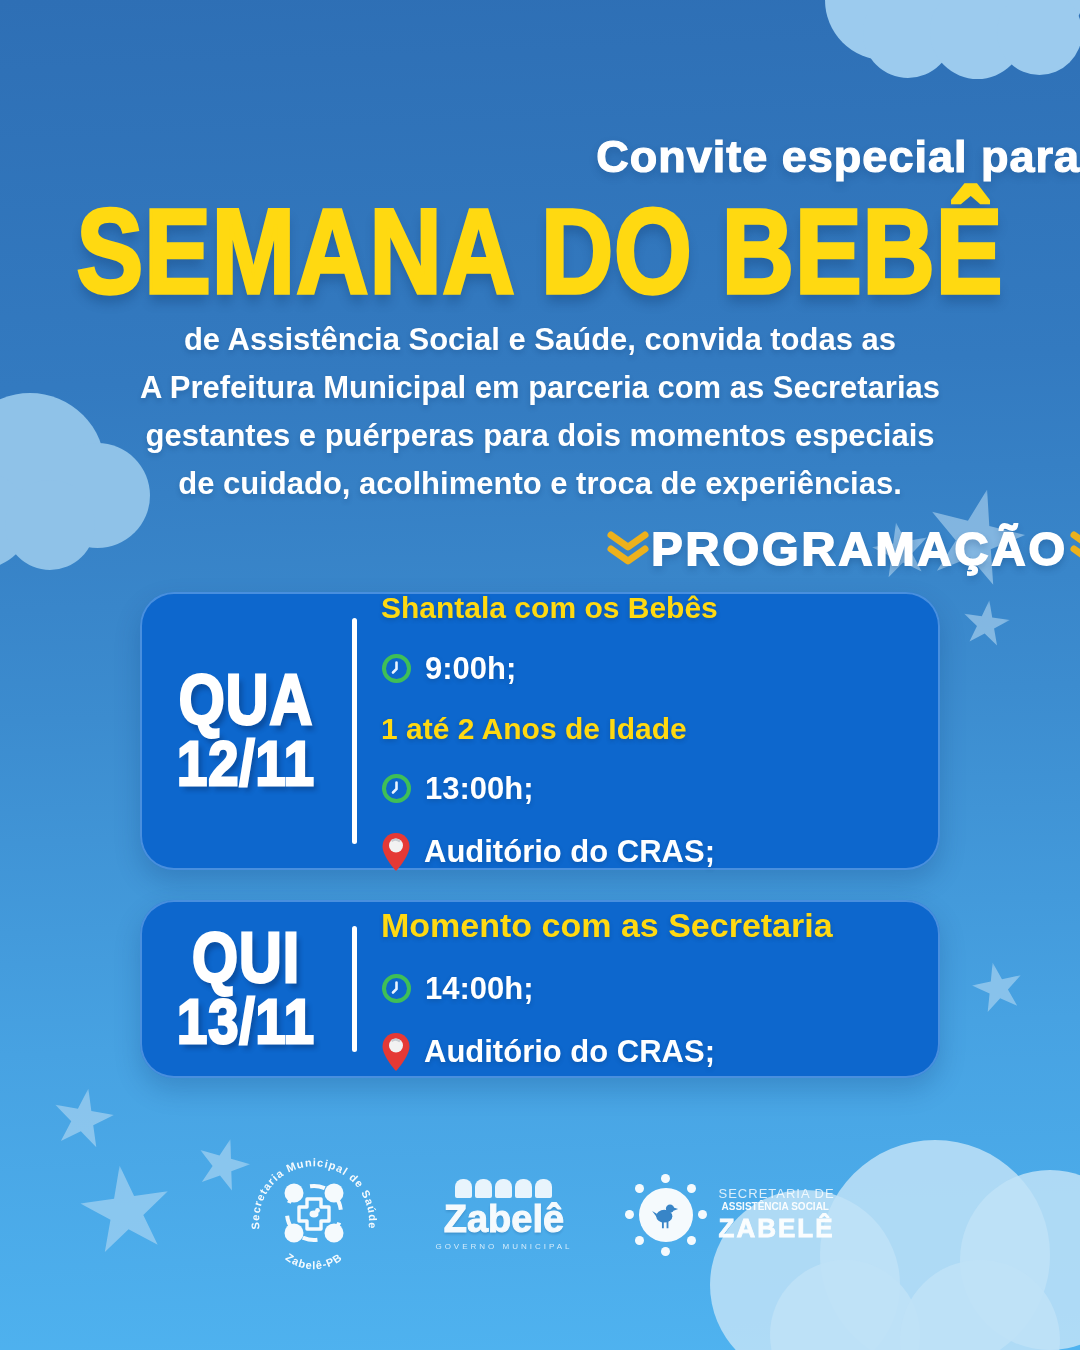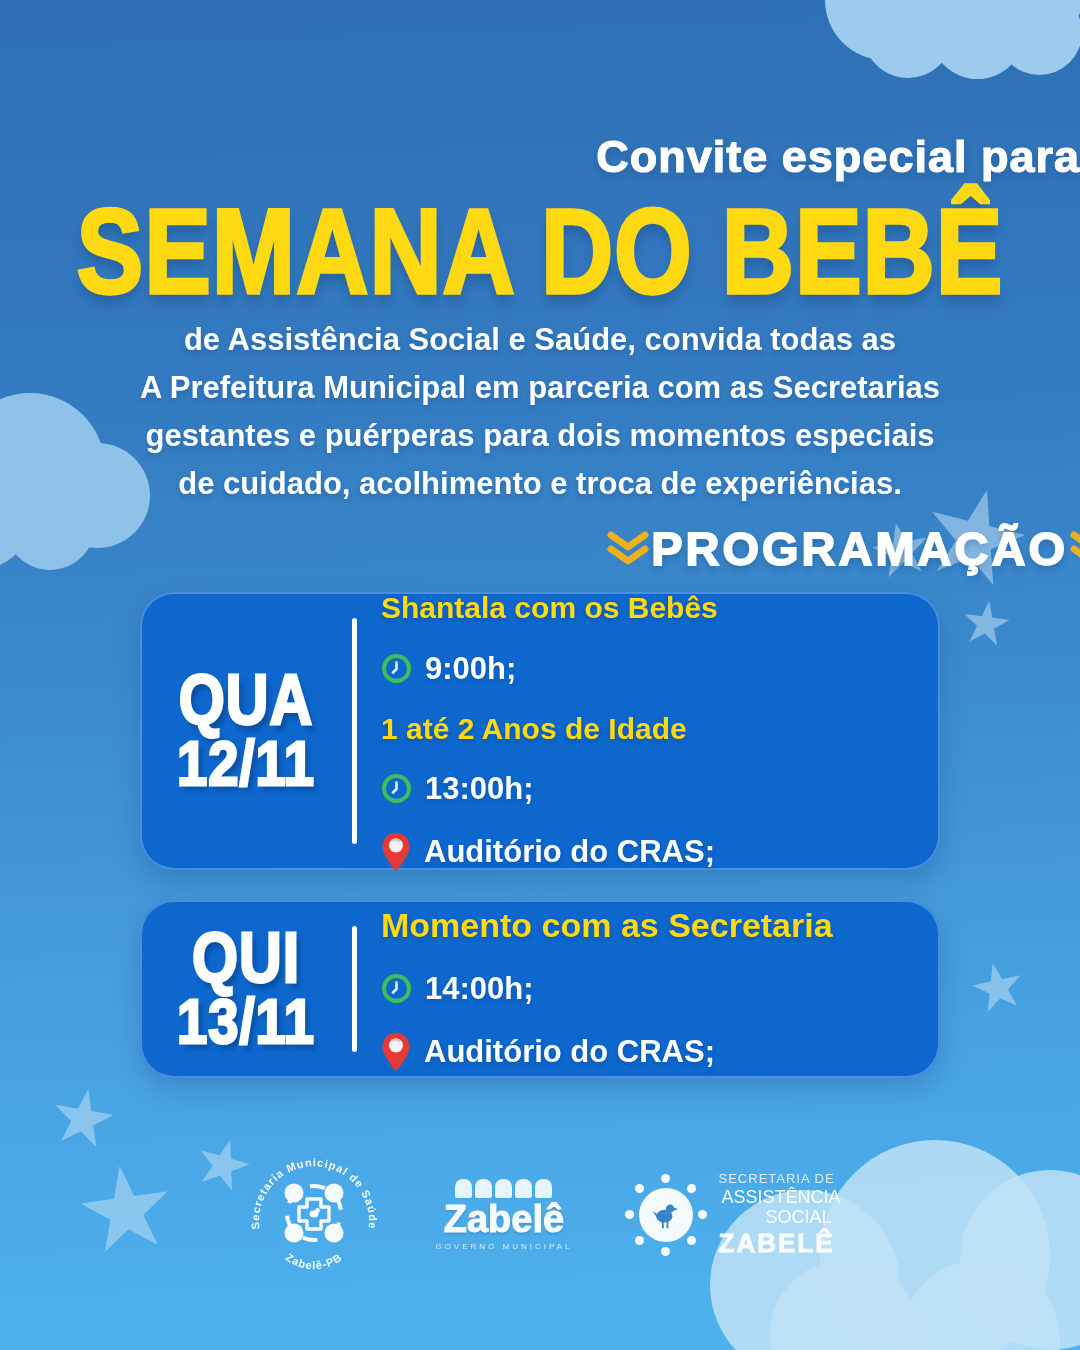--- a/index.html
+++ b/index.html
@@ -69,21 +69,21 @@
   .logo-gov .name{font-size:38px;font-weight:bold;line-height:1;
     -webkit-text-stroke:1px #fff;text-shadow:0 2px 3px rgba(10,50,100,.25);}
   .logo-gov .sub{font-size:8px;letter-spacing:3px;color:rgba(255,255,255,.8);margin-top:4px;}
   .logo-assist{display:flex;align-items:center;gap:12px;color:#fff;}
   .emblem{position:relative;width:82px;height:82px;}
   .emblem .core{position:absolute;left:14px;top:14px;width:54px;height:54px;border-radius:50%;
     background:#fff;display:flex;align-items:center;justify-content:center;color:#3783C6;}
   .emblem .dot{position:absolute;width:9px;height:9px;border-radius:50%;background:#fff;}
   .logo-assist .txt{display:flex;flex-direction:column;align-items:center;line-height:1.12;}
   .logo-assist .l1{font-size:13px;letter-spacing:1px;color:rgba(255,255,255,.85);}
-  .logo-assist .l2{font-size:18px;font-weight:normal;width:110px;text-align:right;}
+  .logo-assist .l2{font-size:10px;font-weight:bold;width:110px;text-align:left;}
   .logo-assist .l3{font-size:26px;font-weight:bold;letter-spacing:2px;
     -webkit-text-stroke:.8px #fff;margin-top:2px;}
 </style>
 </head>
 <body>
 
 <div class="poster">
 
   <div class="cloud cloud-tr" style="right:-15px;top:-30px;width:260px;height:140px;">
     <i style="width:120px;height:120px;left:-10px;top:-30px;"></i>

